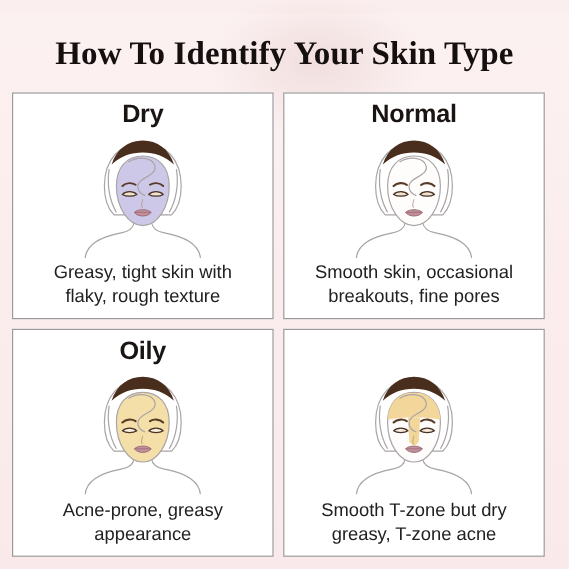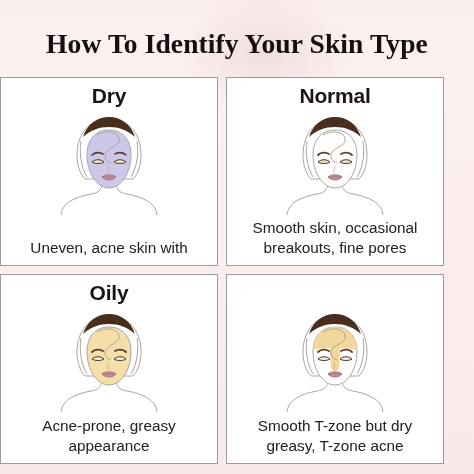--- a/index.html
+++ b/index.html
@@ -43,21 +43,21 @@
     font-family: "Liberation Serif", "DejaVu Serif", serif;
     font-weight: bold;
     font-size: 27.5px;
     letter-spacing: 0.1px;
     color: #15100f;
     white-space: nowrap;
   }
 
   #card-grid {
     position: absolute;
-    left: 0;
+    left: 10px;
     top: 66px;
     width: 444px;
     height: 387px;
     display: grid;
     grid-template-columns: 218px 218px;
     grid-template-rows: 189px 190px;
     column-gap: 8px;
     row-gap: 8px;
   }
 
@@ -147,21 +147,22 @@
           <path d="M39 51 C42 48 48 48 51 51 C48 53 42 53 39 51 Z" fill="#f0e2cd" stroke="#463227" stroke-width="1"></path>
           <path d="M61 51 C64 48 70 48 73 51 C70 53 64 53 61 51 Z" fill="#f0e2cd" stroke="#463227" stroke-width="1"></path>
 
           <path d="M56 55 C55 59 54 61 56 62" fill="none" stroke="#b9a8a4" stroke-width="0.9"></path>
 
           <path d="M49 66 C52 63 60 63 63 66 C60 70 52 70 49 66 Z" fill="#c2909a" stroke="#9c6d77" stroke-width="0.8"></path>
           <path d="M49 66 L63 66" stroke="#9c6d77" stroke-width="0.7"></path>
         </svg>
       </div>
       <div class="card-desc">
-        <span class="l1">Uneven, acne skin with</span>
+        <span class="l1">Greasy, tight skin with</span>
+        <span class="l2">flaky, rough texture</span>
       </div>
     </div>
 
     <div class="card">
       <div class="card-title">Normal</div>
       <div class="card-figure">
         <svg viewBox="0 0 112 104" xmlns="http://www.w3.org/2000/svg">
           <path d="M8 104 C9 92 22 86 38 83 C45 82 48 79 49 74 L63 74 C64 79 67 82 74 83 C90 86 103 92 104 104" fill="#ffffff" stroke="#a9a4a6" stroke-width="1"></path>
           <path d="M49 74 C49 80 46 83 40 84 L72 84 C66 83 63 80 63 74 Z" fill="#ffffff" stroke="none"></path>
           <path d="M24 44 C24 22 37 8 56 8 C75 8 88 22 88 44 C88 56 84 64 80 68 L32 68 C28 64 24 56 24 44 Z" fill="#ffffff" stroke="#a9a4a6" stroke-width="1"></path>

